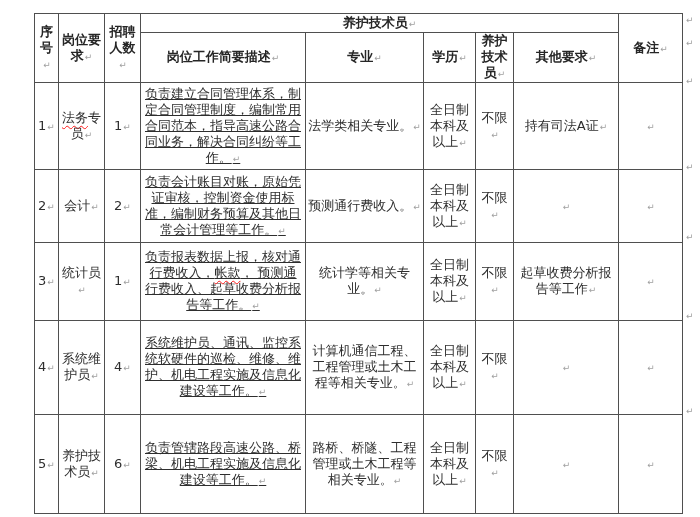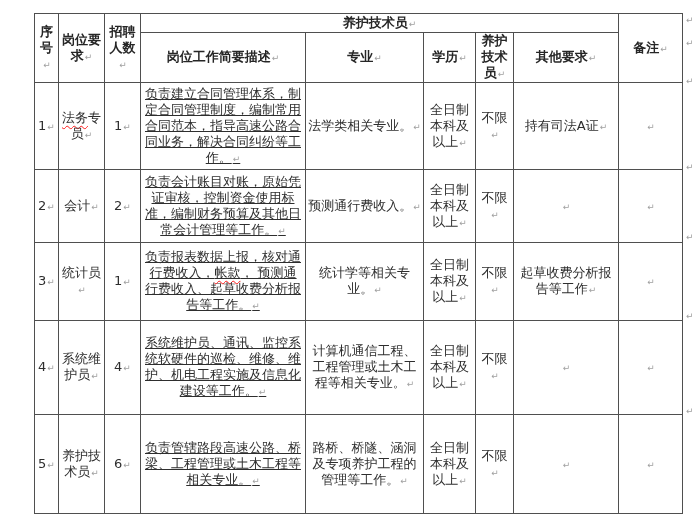--- a/index.html
+++ b/index.html
@@ -140,22 +140,22 @@
       <td class="edu"><span>全日制本科及以上</span><span class="pm">↵</span></td>
       <td class="num"><span>不限</span><span class="pm">↵</span></td>
       <td class="other"><span class="pm">↵</span></td>
       <td><span class="pm">↵</span></td>
     </tr>
 
     <tr class="r5">
       <td class="num"><span>5</span><span class="pm">↵</span></td>
       <td><span>养护技术员</span><span class="pm">↵</span></td>
       <td class="num"><span>6</span><span class="pm">↵</span></td>
-      <td class="desc"><span>负责管辖路段高速公路、桥梁、工程管理或土木工程等相关专业。</span><span class="pm">↵</span></td>
-      <td class="major"><span>路桥、桥隧、涵洞及专项养护工程的管理等工作。</span><span class="pm">↵</span></td>
+      <td class="desc"><span>负责管辖路段高速公路、桥梁、机电工程实施及信息化建设等工作。</span><span class="pm">↵</span></td>
+      <td class="major"><span>路桥、桥隧、工程管理或土木工程等相关专业。</span><span class="pm">↵</span></td>
       <td class="edu"><span>全日制本科及以上</span><span class="pm">↵</span></td>
       <td class="num"><span>不限</span><span class="pm">↵</span></td>
       <td class="other"><span class="pm">↵</span></td>
       <td><span class="pm">↵</span></td>
     </tr>
   </tbody>
     </table>
 
   <span class="rem" style="top:15px">↵</span>
   <span class="rem" style="top:38px">↵</span>

